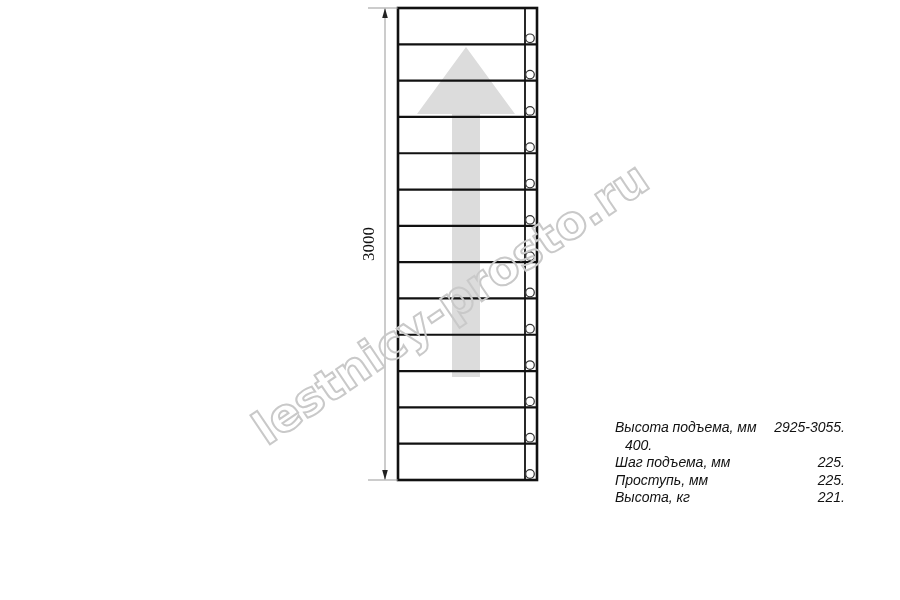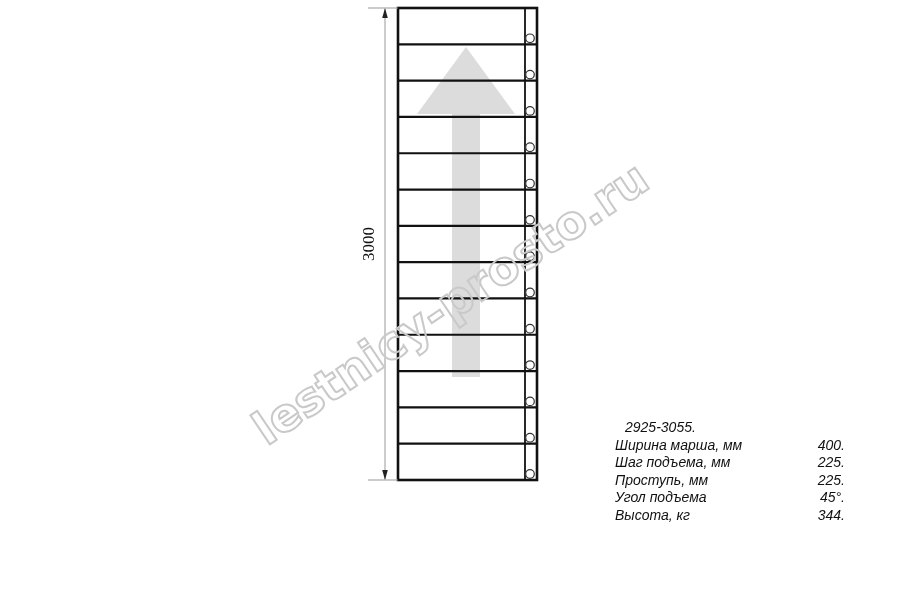--- a/index.html
+++ b/index.html
@@ -57,36 +57,32 @@
         <polygon points="385,480 382.2,470 387.8,470" fill="#222222"></polygon>
       </g>
 
     <text id="dim-label" class="dim-label" text-anchor="middle" x="374" y="244" transform="rotate(-90 374 244)">3000</text>
 
     <text id="watermark" class="watermark-text" text-anchor="middle" lengthAdjust="spacingAndGlyphs" x="451" y="319" textLength="465" stroke="#c9c9c9" transform="rotate(-34 451 304)">lestnicy-prosto.ru</text>
   </svg>
 
   <div class="specs" id="specs">
       <div class="spec-row">
+        <span class="label">Высота подъема, мм</span>
         <span class="value">2925-3055.</span>
       </div>
       <div class="spec-row">
-        <span class="label">Ширина марша, мм</span>
         <span class="value">400.</span>
       </div>
       <div class="spec-row">
         <span class="label">Шаг подъема, мм</span>
         <span class="value">225.</span>
       </div>
       <div class="spec-row">
         <span class="label">Проступь, мм</span>
         <span class="value">225.</span>
       </div>
       <div class="spec-row">
-        <span class="label">Угол подъема</span>
-        <span class="value">45°.</span>
-      </div>
-      <div class="spec-row">
         <span class="label">Высота, кг</span>
-        <span class="value">344.</span>
+        <span class="value">221.</span>
       </div>
     </div>
 </div>
 
 </body></html>

